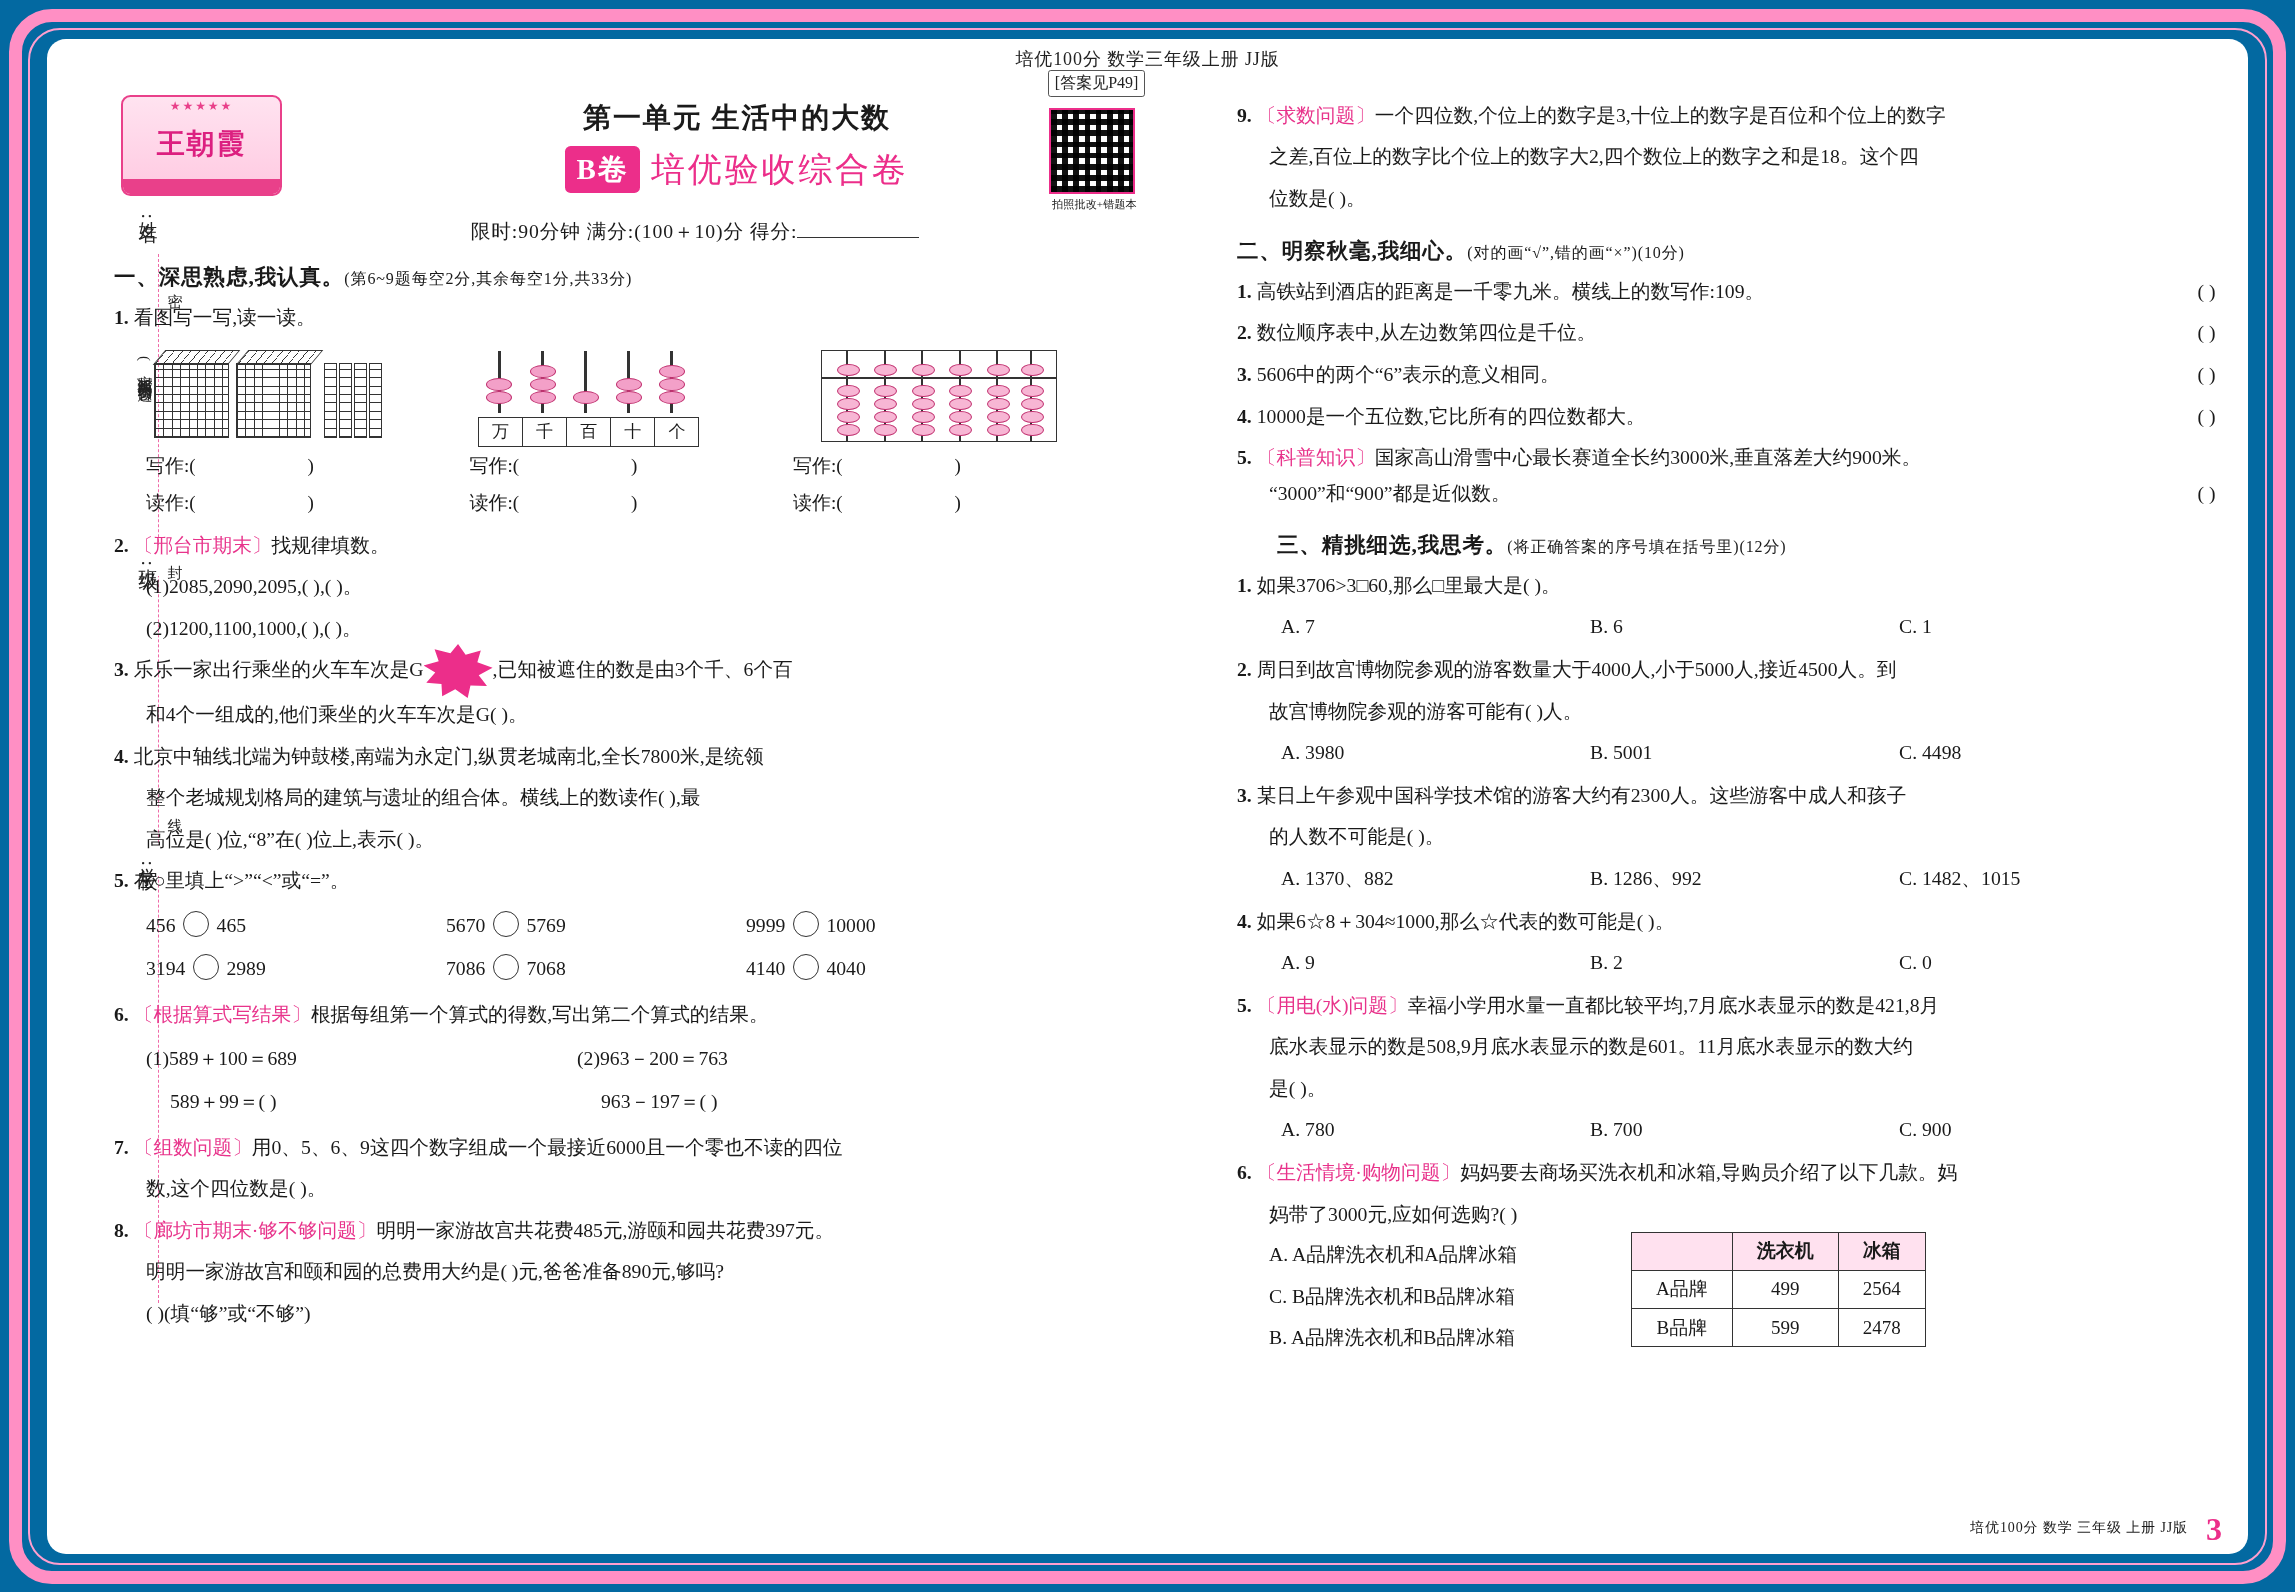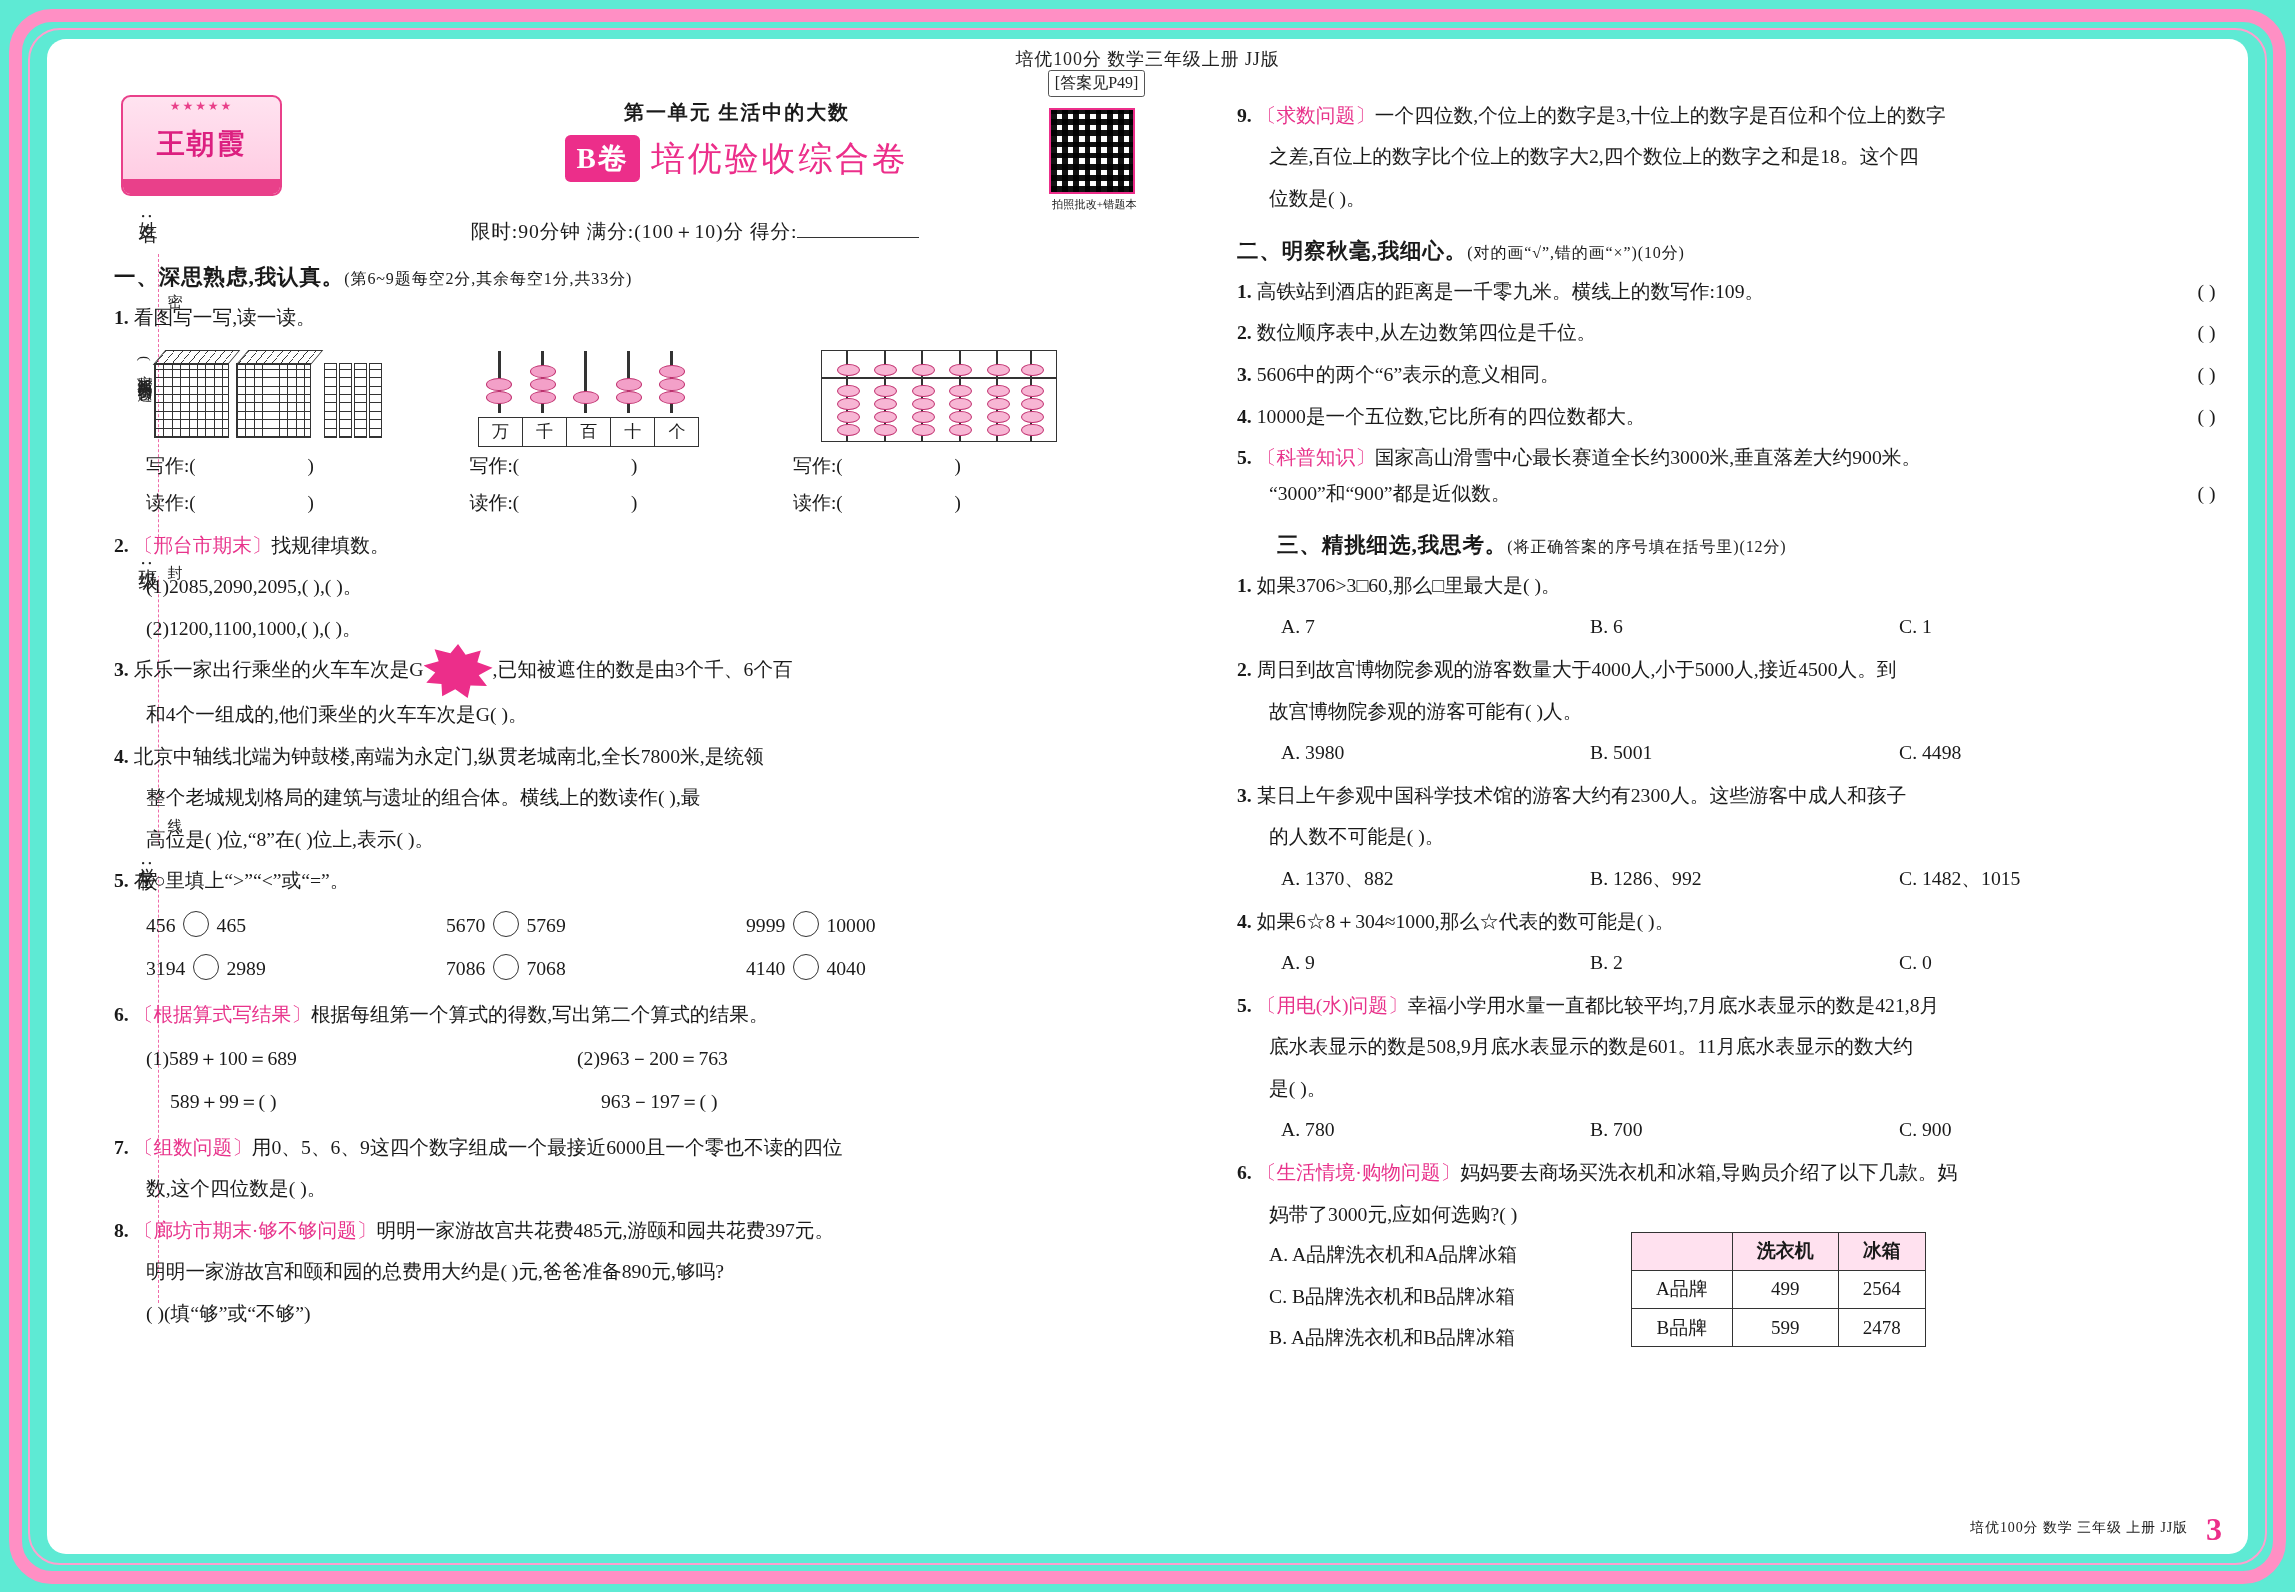--- a/index.html
+++ b/index.html
@@ -5,21 +5,21 @@
   html,body{margin:0;padding:0;}
   body{
     width:2295px;height:1593px;
     background:#ffffff;
     font-family:"Liberation Serif","DejaVu Serif",serif;
     color:#1a1a1a;
     overflow:hidden;
   }
   .page{
     position:relative;width:2295px;height:1593px;
-    background:#5eead4;
+    background:#0369a1;
     box-sizing:border-box;
   }
   
   .border-outer{
     position:absolute;inset:9.4px;
     border:13px solid #ff8fc4;
     border-radius:43px;
     box-sizing:border-box;
   }
   .border-inner{
@@ -75,21 +75,21 @@
   }
   .logo .cn{
     position:absolute;left:0;right:0;top:28px;text-align:center;
     font-size:28px;color:#d6006e;font-weight:bold;letter-spacing:1.9px;
     opacity:.85;
   }
   .logo .bar{
     position:absolute;left:0;right:0;bottom:0;height:15px;background:#e9408a;
   }
   .t1{
-    font-size:20px;font-weight:bold;letter-spacing:1.9px;text-align:center;
+    font-size:28px;font-weight:bold;letter-spacing:1.9px;text-align:center;
     padding-top:7.5px;
   }
   .t2{
     text-align:center;margin-top:9.4px;
     font-size:0;
   }
   .t2 .bjuan{
     display:inline-block;background:#ec2e8a;color:#fff;
     font-size:29px;font-weight:bold;padding:3.7px 11.2px;border-radius:5.6px;
     vertical-align:middle;letter-spacing:1.9px;

